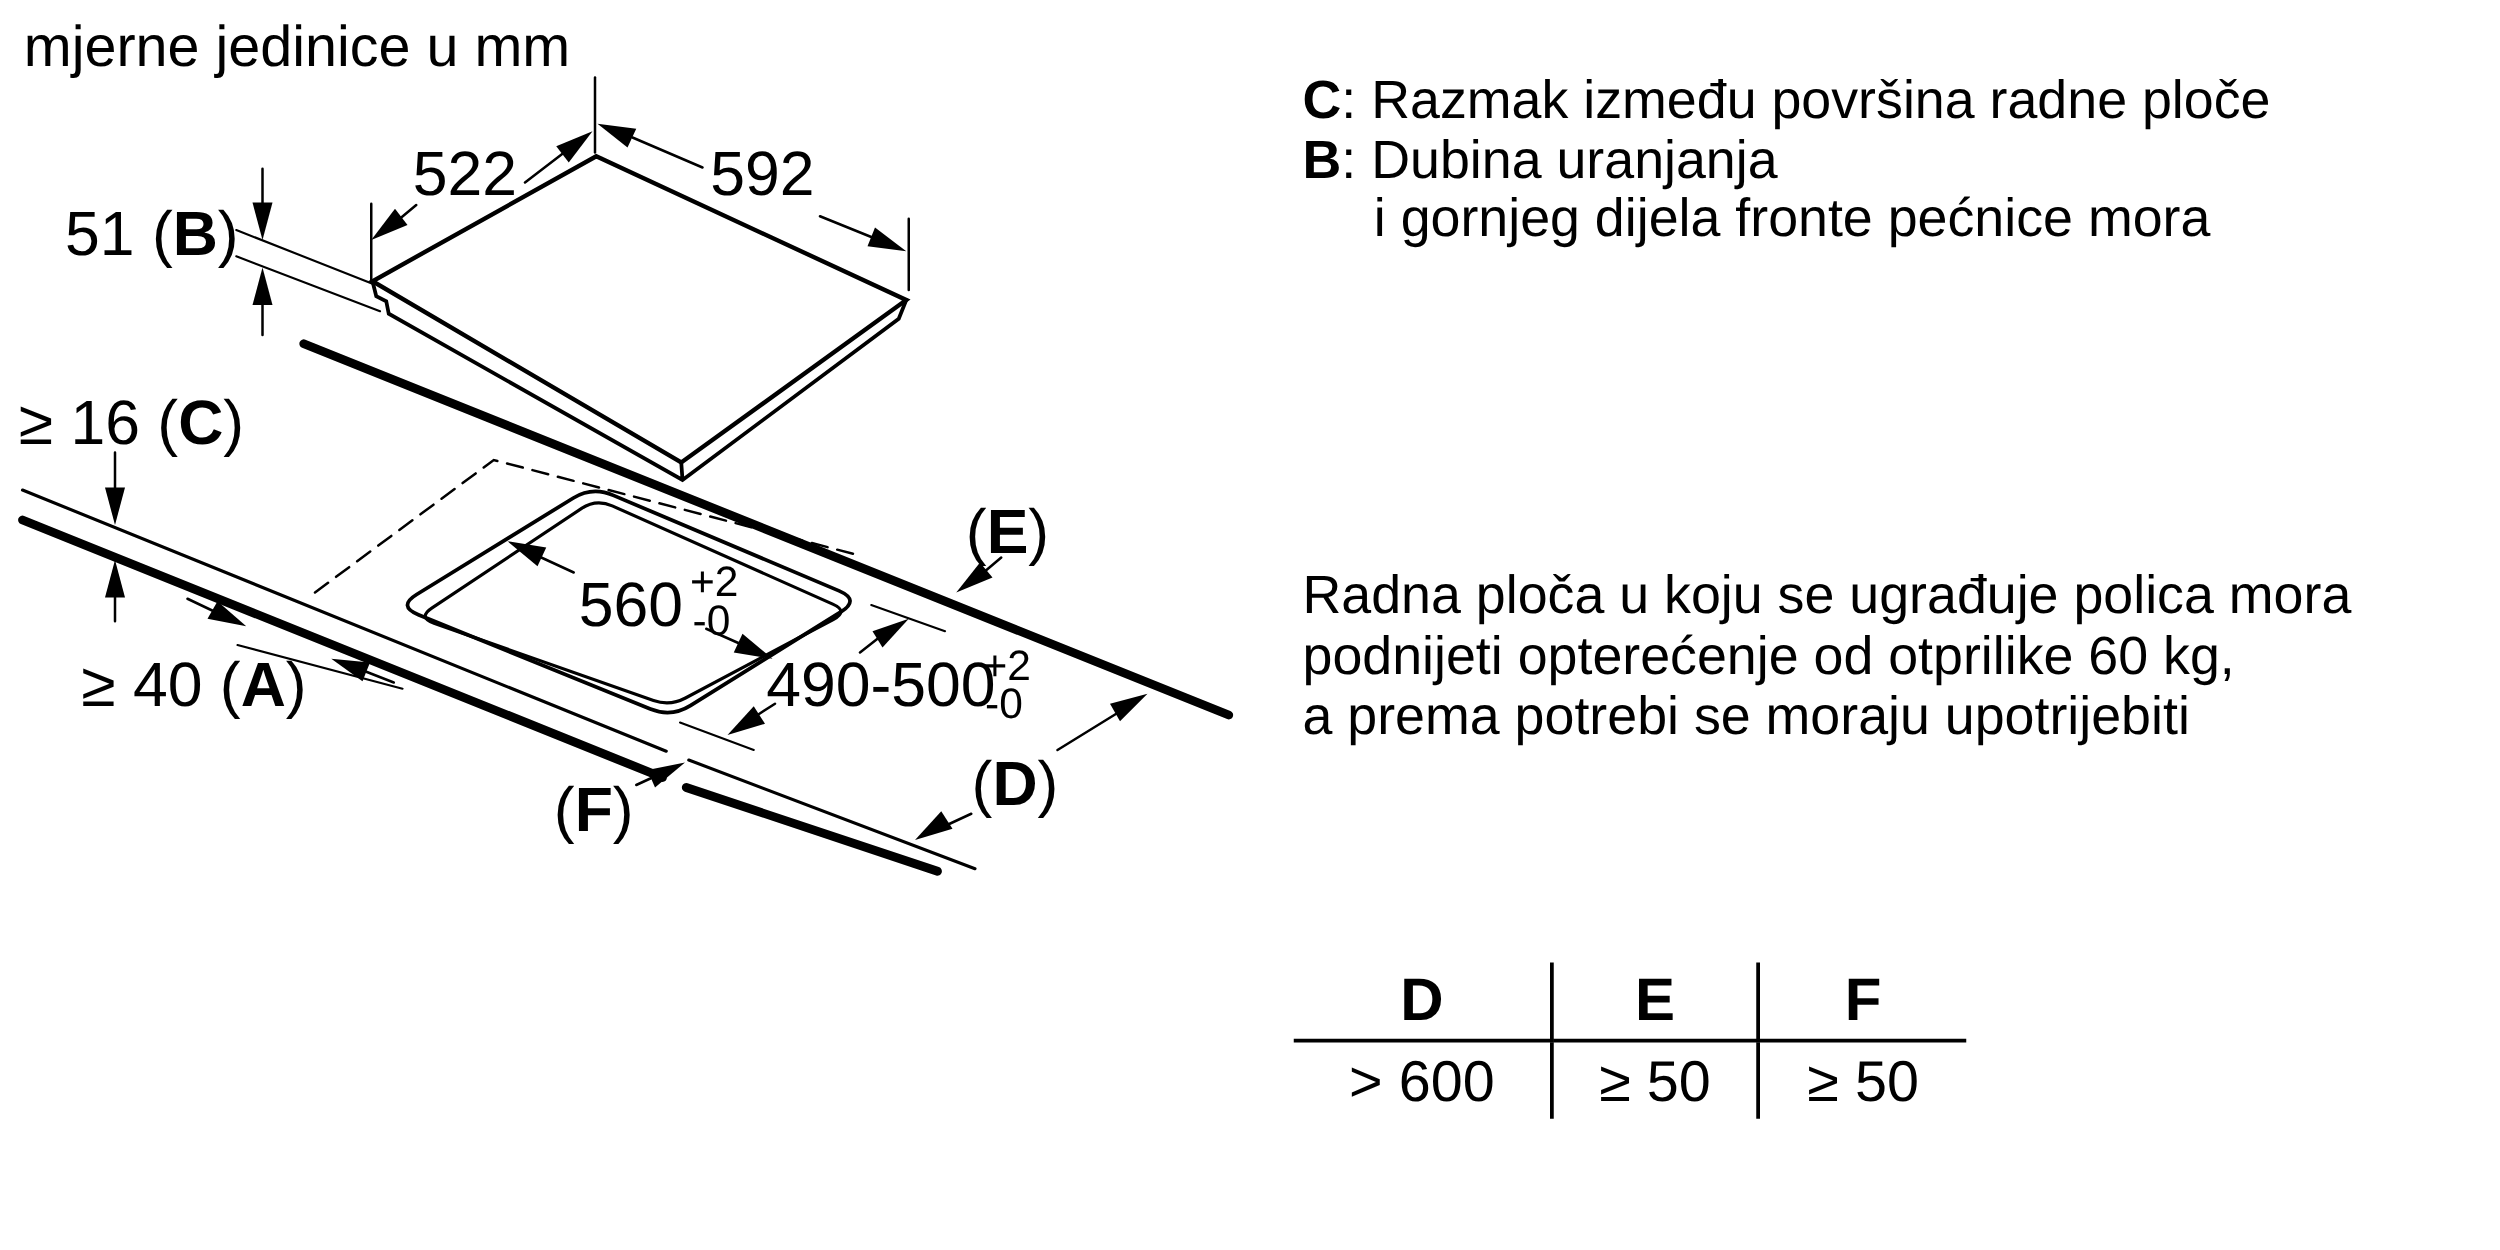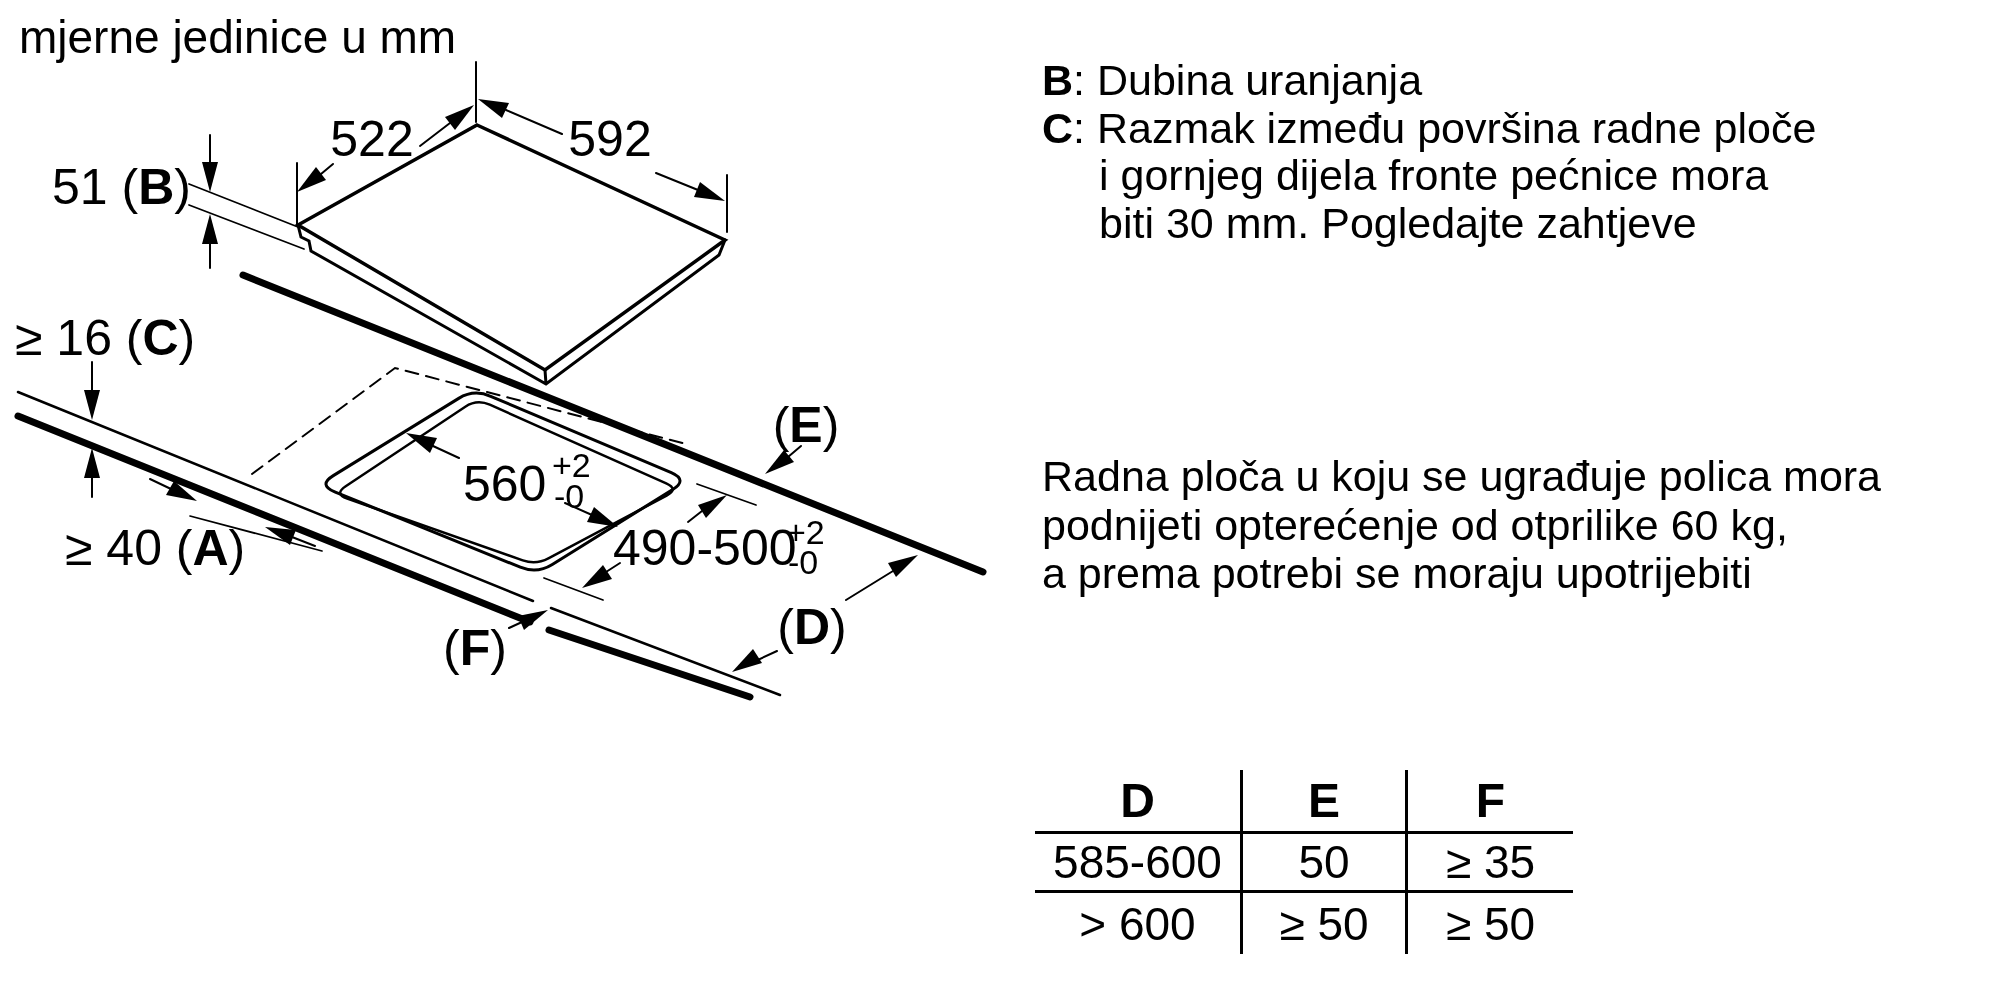--- a/index.html
+++ b/index.html
@@ -126,43 +126,37 @@
     <text class="dim" x="463" y="501">560</text>
     <text class="tol" x="552" y="477">+2</text>
     <text class="tol" x="554" y="508">-0</text>
 
     <text class="dim" x="613" y="565">490-500</text>
     <text class="tol" x="786" y="544">+2</text>
     <text class="tol" x="788" y="574">-0</text>
   </svg>
 
   <div class="abs" id="notes">
+    <div class="ln"><span class="b">C</span><span>: Razmak između površina radne ploče</span></div>
     <div class="ln"><span class="b">B</span><span>: Dubina uranjanja</span></div>
-    <div class="ln"><span class="b">C</span><span>: Razmak između površina radne ploče</span></div>
     <div class="ln ind">i gornjeg dijela fronte pećnice mora</div>
-    <div class="ln ind">biti 30 mm. Pogledajte zahtjeve</div>
   </div>
 
   <div class="abs" id="para">
     <div>Radna ploča u koju se ugrađuje polica mora</div>
     <div>podnijeti opterećenje od otprilike 60 kg,</div>
     <div>a prema potrebi se moraju upotrijebiti</div>
   </div>
 
   <div class="abs" id="dtable">
     <div class="row head hrow">
       <div class="cell c1 vline">D</div>
       <div class="cell c2 vline">E</div>
       <div class="cell c3">F</div>
     </div>
-    <div class="row r1 hrow">
-      <div class="cell c1 vline">585-600</div>
-      <div class="cell c2 vline">50</div>
-      <div class="cell c3">≥ 35</div>
-    </div>
     <div class="row r2">
       <div class="cell c1 vline">&gt; 600</div>
       <div class="cell c2 vline">≥ 50</div>
       <div class="cell c3">≥ 50</div>
     </div>
   </div>
 
 </div>
 
 </body></html>

